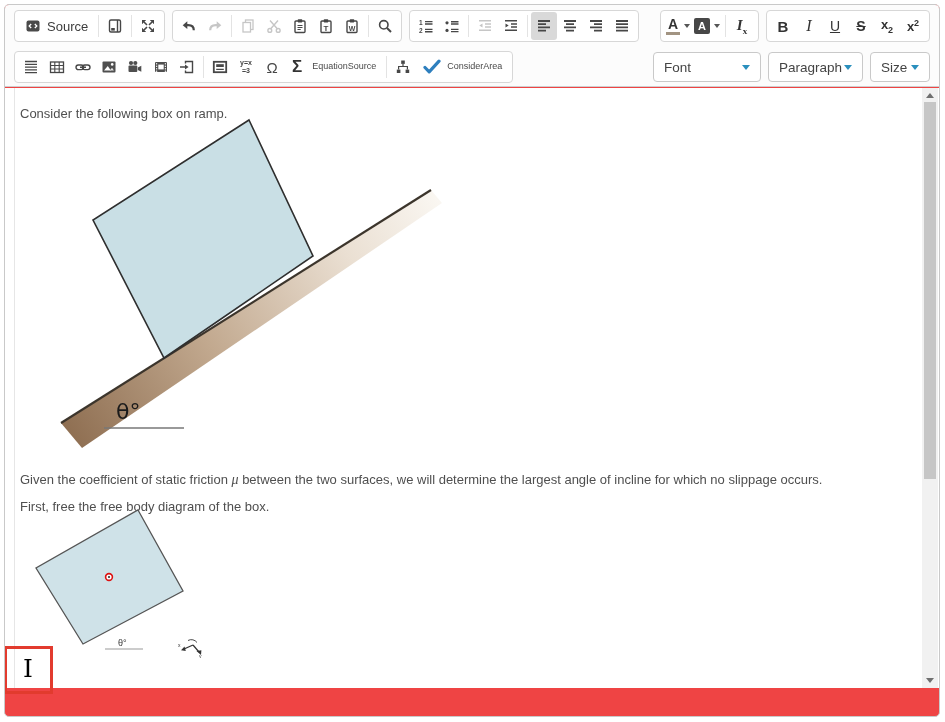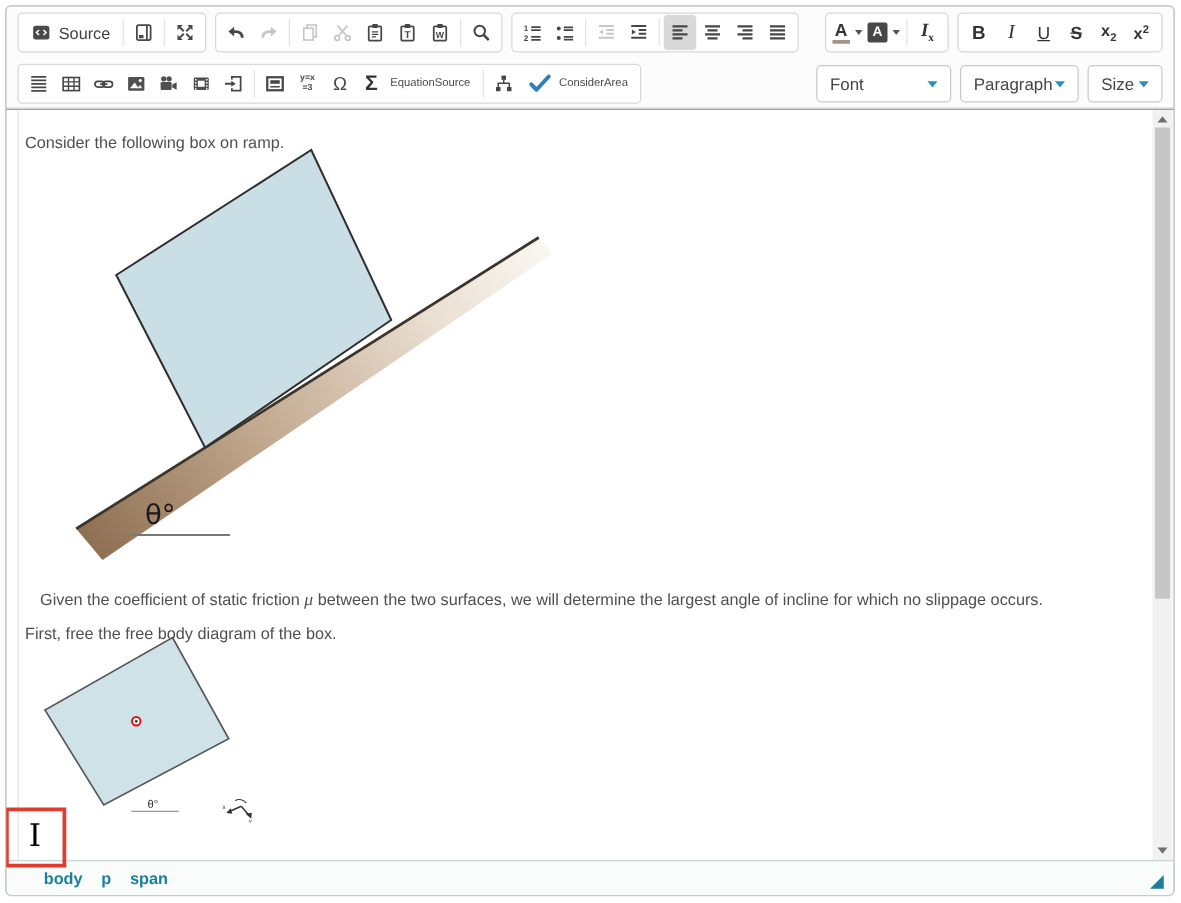--- a/index.html
+++ b/index.html
@@ -1,16 +1,16 @@
 <!DOCTYPE html>
 <html><head>
 <meta charset="utf-8">
 <style>
   html,body{margin:0;padding:0;background:#fff;width:945px;height:722px;font-family:"Liberation Sans",sans-serif;}
-  #editor{position:absolute;left:4px;top:4px;width:936px;height:713px;border:1px solid #c9c9c9;border-radius:5px;background:#a3a3a3;overflow:hidden;box-sizing:border-box;}
+  #editor{position:absolute;left:4px;top:4px;width:936px;height:713px;border:1px solid #c9c9c9;border-radius:5px;background:#ef4444;overflow:hidden;box-sizing:border-box;}
   
   #toolbar{position:absolute;left:0;right:0;top:0;height:82px;background:#fcfcfc;border-bottom:1px solid #cfcfcf;box-sizing:border-box;}
   .tb-row{display:flex;justify-content:space-between;padding:5px 9px 0 9px;}
   .tb-side{display:flex;gap:7px;}
   .tb-group{display:flex;align-items:center;border:1px solid #d7d7d7;border-radius:4px;background:#fff;padding:1px 3px;height:32px;box-sizing:border-box;}
   .tb-sep{width:1px;height:22px;background:#e3e3e3;margin:0 3px;}
   button{background:none;border:0;padding:0;margin:0;font:inherit;cursor:pointer;color:inherit;}
   .tbtn{min-width:26px;height:28px;display:flex;align-items:center;justify-content:center;border-radius:3px;padding:0 2px;}
   .tbtn.active{background:#d9d9d9;}
   .tbtn.labeled{gap:6px;padding:0 7px;}
@@ -30,21 +30,21 @@
   .caret-teal{width:0;height:0;border-left:4px solid transparent;border-right:4px solid transparent;border-top:5px solid #2a8fbd;}
   .dropdown{display:flex;align-items:center;justify-content:space-between;border:1px solid #c9c9c9;border-radius:4px;background:#fff;height:30px;padding:0 10px;font-size:13.5px;color:#444;box-sizing:border-box;margin-top:1px;}
   .glyph-omega{font-size:15px;color:#474747;}
   .glyph-sigma{font-size:17px;font-weight:bold;color:#333;margin-right:4px;}
   .math-icon{display:flex;flex-direction:column;font-size:7px;font-weight:bold;color:#474747;line-height:1.1;align-items:center;}
   
   #content{position:absolute;left:0;right:0;top:83px;bottom:28px;background:#fff;font-size:13px;color:#4f4f4f;}
   .guide{position:absolute;left:9px;top:0;bottom:0;width:1px;background:#e6e6e6;}
   .cpara{position:absolute;white-space:nowrap;}
   #p1{left:15px;top:5px;}
-  #p2{left:27px;top:371px;}
+  #p2{left:15px;top:371px;}
   #p3{left:15px;top:398px;}
   .mu{font-family:"Liberation Serif",serif;font-style:italic;font-size:14px;}
   #ramp-svg{position:absolute;left:51px;top:22px;}
   #fbd-svg{position:absolute;left:26px;top:418px;}
   
   #scrollbar{position:absolute;right:1px;top:0;bottom:0;width:16px;background:#f1f1f1;}
   .sb-btn{position:absolute;left:0;width:16px;height:15px;display:flex;align-items:center;justify-content:center;}
   .sb-up{top:0;} .sb-down{bottom:0;}
   .tri-up{width:0;height:0;border-left:4px solid transparent;border-right:4px solid transparent;border-bottom:5px solid #6f6f6f;}
   .tri-down{width:0;height:0;border-left:4px solid transparent;border-right:4px solid transparent;border-top:5px solid #6f6f6f;}
@@ -407,24 +407,18 @@
       <div class="sb-btn sb-up">
           <span class="tri-up"></span>
         </div>
       <div id="sb-thumb"></div>
       <div class="sb-btn sb-down">
           <span class="tri-down"></span>
         </div>
     </div>
   </div>
 
-  <div id="statusbar">
-    <button class="crumb">body</button>
-    <button class="crumb">p</button>
-    <button class="crumb">span</button>
-    <div id="resize-handle"></div>
-  </div>
 
   <div id="highlight">
     <span id="ibeam">I</span>
   </div>
 
 </div>
 
 </body></html>

